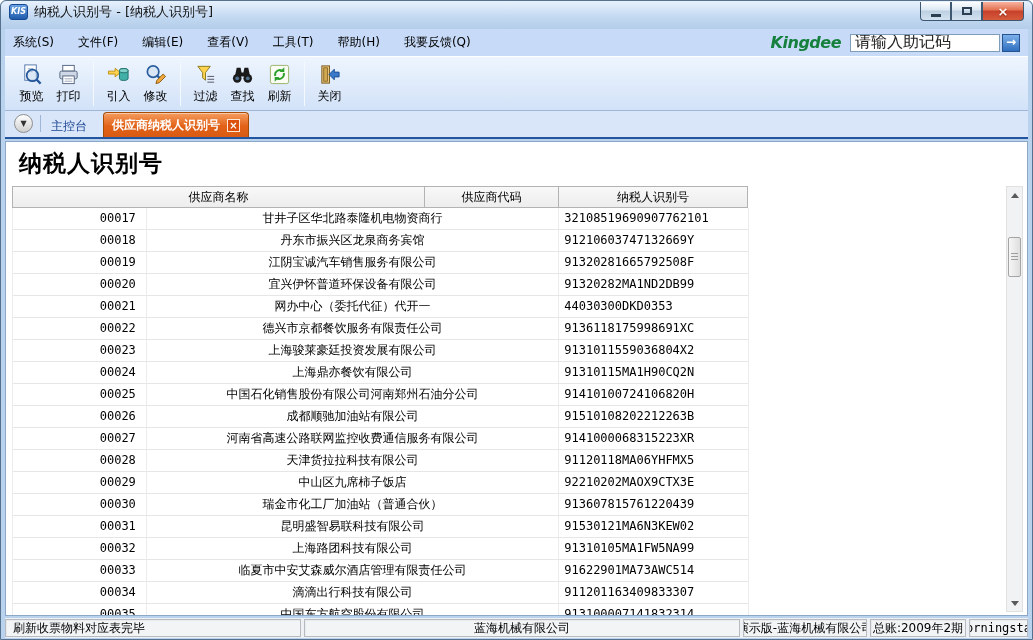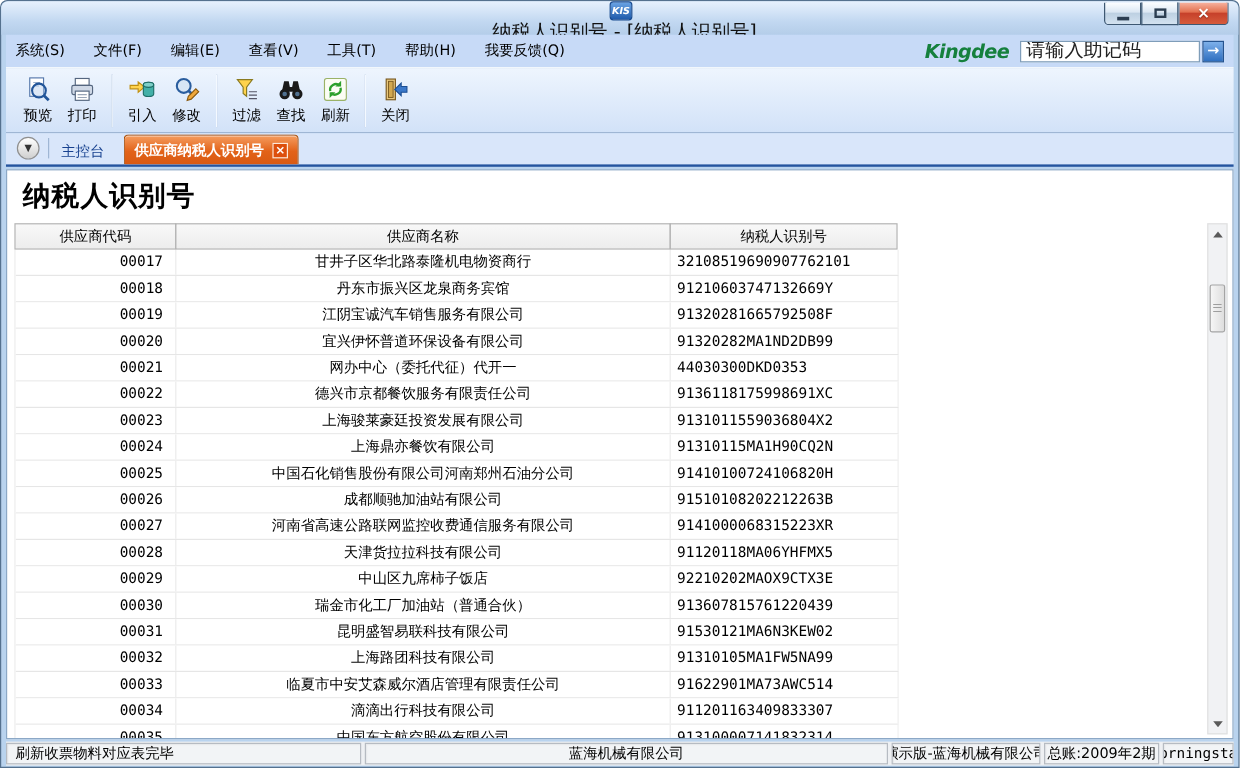--- a/index.html
+++ b/index.html
@@ -5,26 +5,26 @@
   * { box-sizing: border-box; margin: 0; padding: 0; }
   html,body { width:1033px; height:640px; overflow:hidden;
     font-family:"DejaVu Sans","Liberation Sans",sans-serif; font-size:12px; color:#000; }
 
   .window { position:absolute; inset:0; background:#b9d3ee;
     border:1px solid #55718e; border-radius:6px 6px 0 0; }
 
   
   .titlebar { position:absolute; top:0; left:0; right:0; height:28px;
     background:linear-gradient(#e7f1fd,#c2d8f1 60%,#b4cde9);
-    border-radius:6px 6px 0 0; display:flex; align-items:center; padding:0 0 7px 8px;flex-direction:column; }
+    border-radius:6px 6px 0 0; display:flex; align-items:center; padding:0 0 7px 8px; }
   .app-badge { width:19px; height:16px; border-radius:3px; flex:0 0 auto;
     background:linear-gradient(#6aa3e4,#1f5bab); border:1px solid #174a90;
     color:#fff; font-size:8px; font-weight:bold; font-style:italic;
     display:flex; align-items:center; justify-content:center; margin-right:6px; }
-  .win-title { font-size:16px; color:#111;text-align:center; }
+  .win-title { font-size:13px; color:#111;text-align:center; }
   .win-controls { position:absolute; top:1px; right:8px; display:flex; }
   .wbtn { width:31px; height:19px; border:1px solid #3e5872; border-top:none;
     display:flex; align-items:center; justify-content:center; position:relative;
     background:linear-gradient(#fdfeff,#dbe7f3 45%,#bdd0e2 50%,#d3e2f0); }
   .wbtn.min { border-radius:0 0 0 4px; }
   .wbtn.close { width:42px; border-radius:0 0 4px 0;
     background:linear-gradient(#f7b3a0,#e2704f 45%,#c6402a 50%,#d65b3c); }
   .glyph-min { width:10px; height:3px; background:#2c3e52; margin-top:8px; }
   .glyph-max { width:10px; height:8px; border:2px solid #2c3e52; background:transparent; }
   .glyph-close { color:#fff; font-weight:bold; font-size:13px; line-height:13px;
@@ -256,22 +256,22 @@
       <span>供应商纳税人识别号</span>
       <span class="tab-close">×</span>
     </div>
   </div>
 
   <div class="content">
     <div class="page-title">纳税人识别号</div>
 
     <div class="grid">
       <div class="grid-header">
+        <div class="gh-cell gh-name">供应商名称</div>
         <div class="gh-cell gh-code">供应商代码</div>
-        <div class="gh-cell gh-name">供应商名称</div>
         <div class="gh-cell gh-tax">纳税人识别号</div>
       </div>
       <div class="grid-body">
           <div class="row">
     <div class="cell cell-code">00017</div>
     <div class="cell cell-name">甘井子区华北路泰隆机电物资商行</div>
     <div class="cell cell-tax">32108519690907762101</div>
   </div>
           <div class="row">
     <div class="cell cell-code">00018</div>

